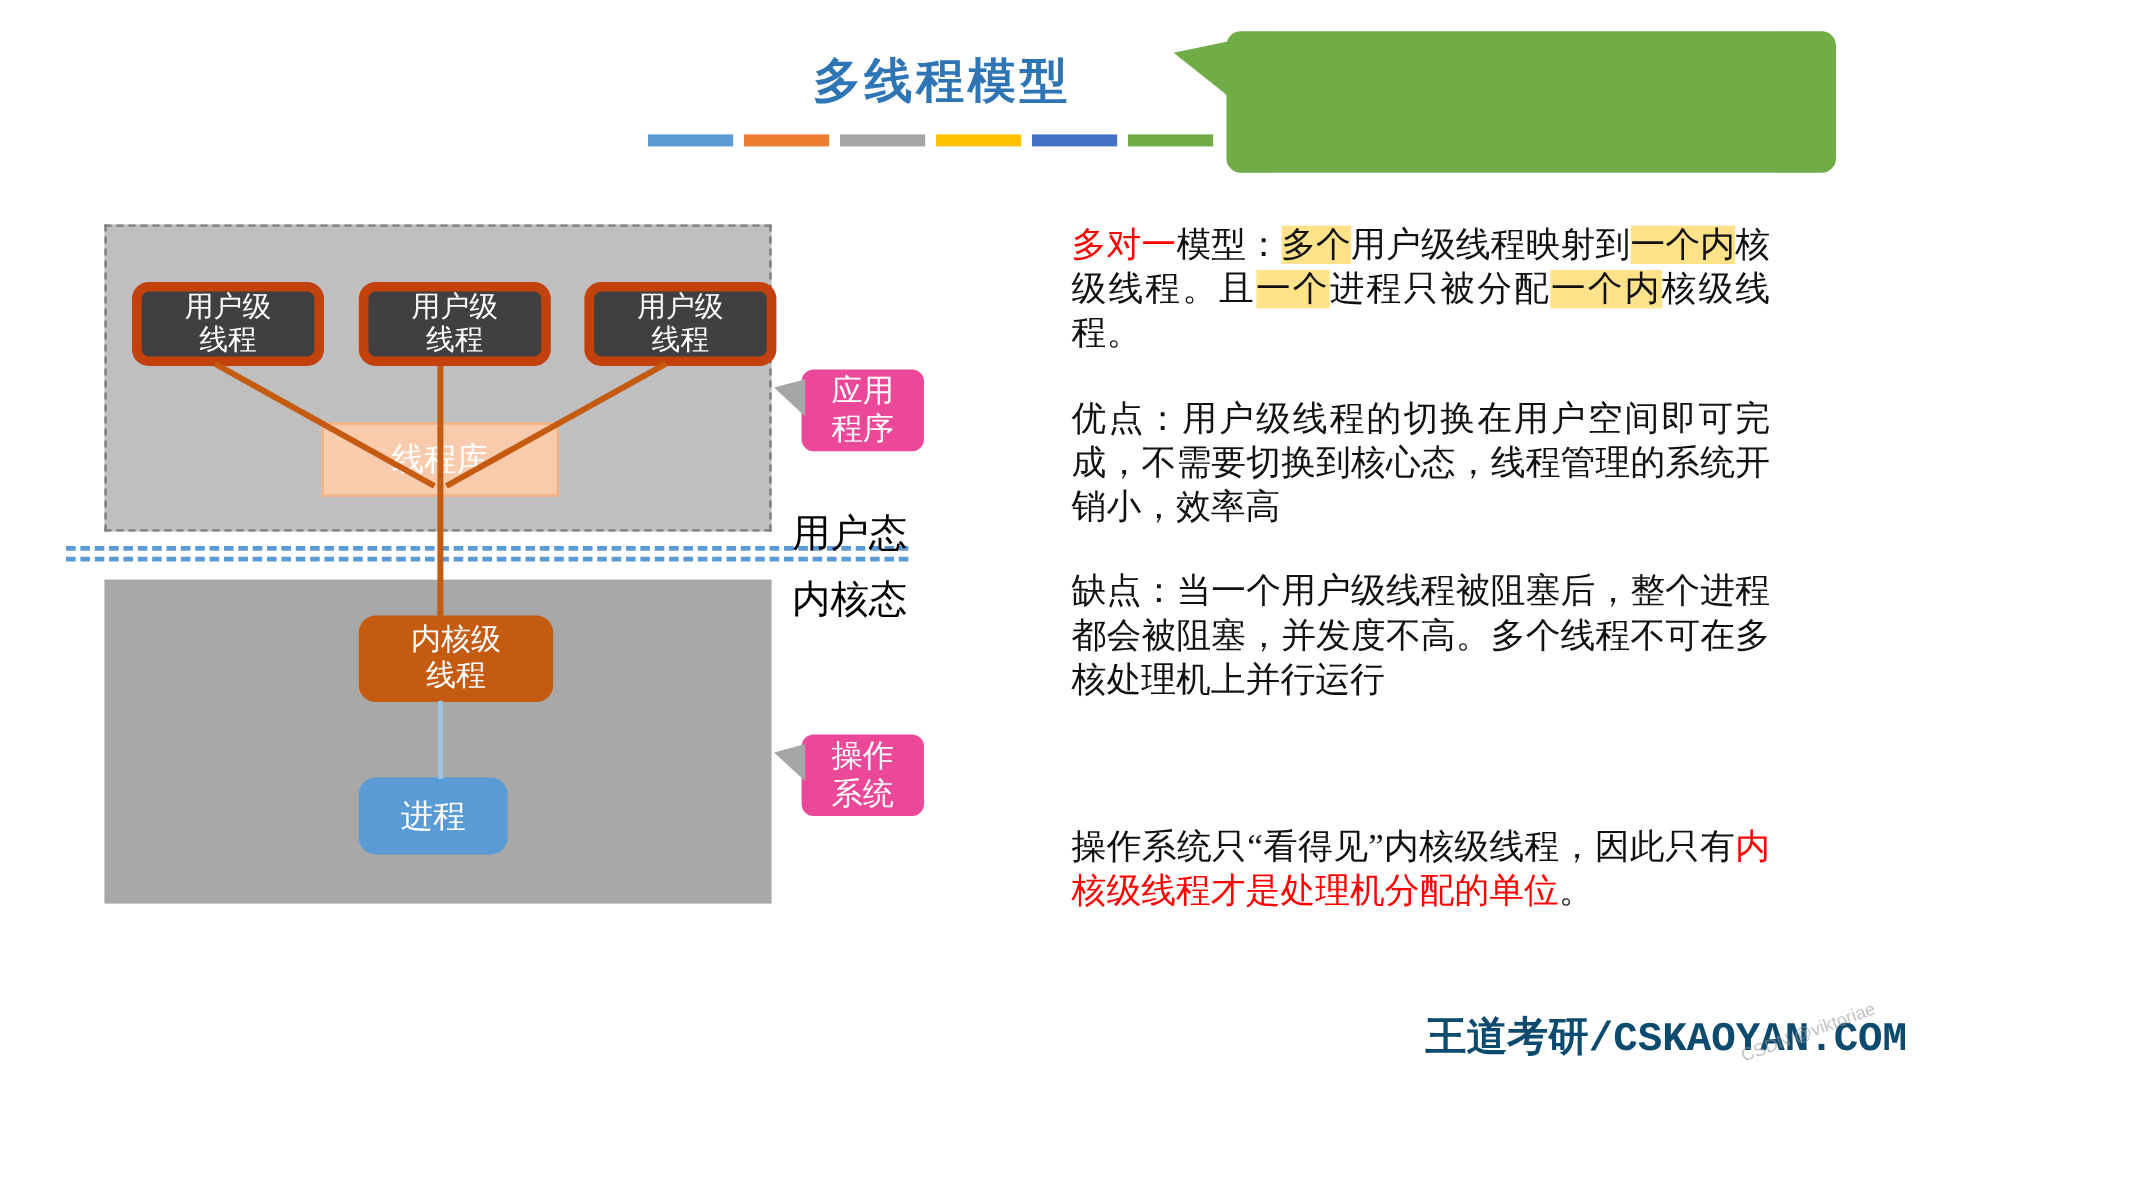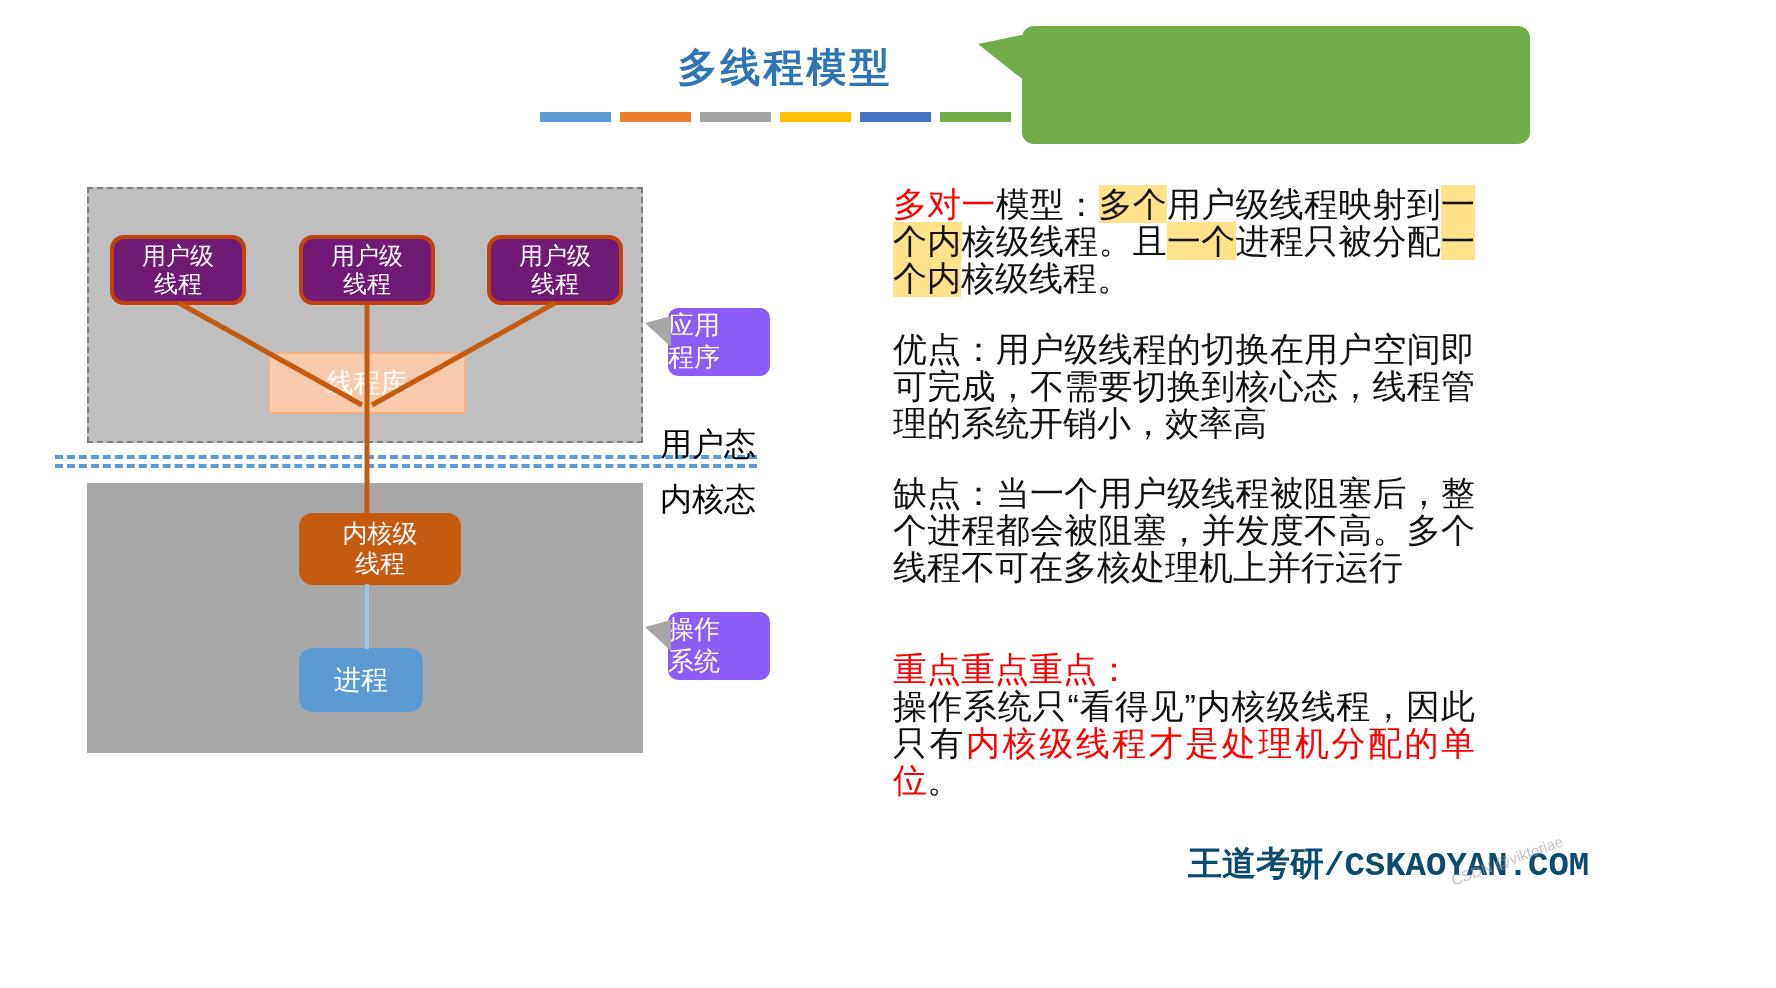--- a/index.html
+++ b/index.html
@@ -67,23 +67,23 @@
   }
   .node {
     position: absolute;
     display: flex; align-items: center; justify-content: center;
     text-align: center;
     color: #ffffff;
     white-space: pre-line;
     font-family: "Liberation Serif", "DejaVu Serif", serif;
   }
   .green-box {
-    width: 136px; height: 70px;
-    background: #701a75;
-    border: 4px solid #c2410c;
+    width: 160px; height: 70px;
+    background: #404040;
+    border: 8px solid #c2410c;
     border-radius: 14px;
     font-size: 24px;
     line-height: 28px;
   }
   .gb1 { left: 110px; top: 235px; }
   .gb2 { left: 299px; top: 235px; }
   .gb3 { left: 487px; top: 235px; }
   .thread-lib {
     left: 268px; top: 352px; width: 198px; height: 62px;
     background: #f8cbad;
@@ -116,26 +116,26 @@
     font-size: 32px;
     color: #000000;
     font-family: "Liberation Serif", "DejaVu Serif", serif;
   }
   .mode-user { top: 423px; }
   .mode-kernel { top: 478px; }
 
   .gray-callout {
     position: absolute;
     width: 102px; height: 68px;
-    background: #8b5cf6;
+    background: #ec4899;
     border-radius: 10px;
     color: #ffffff;
     font-size: 26px;
     line-height: 32px;
-    display: flex; align-items: center; justify-content: flex-start;
+    display: flex; align-items: center; justify-content: center;
     text-align: center;
     white-space: pre-line;
     font-family: "Liberation Serif", "DejaVu Serif", serif;
   }
   .app-callout { left: 668px; top: 308px; }
   .os-callout  { left: 668px; top: 612px; }
   .gray-callout .pointer {
     position: absolute;
     left: -23px; top: 8px;
     width: 0; height: 0;
@@ -149,24 +149,24 @@
     left: 0; top: 0; width: 1776px; height: 988px;
     pointer-events: none;
   }
   .oline { stroke: #c55a11; stroke-width: 5; }
   .bline { stroke: #9dc3e6; stroke-width: 4; }
 
   
   .content-p {
     position: absolute;
     left: 893px; width: 582px;
-    font-size: 34px;
+    font-size: 29px;
     line-height: 37px;
     color: #111111;
-    font-family: Liberation Sans, sans-serif;
+    font-family: Liberation Serif, serif;
     text-align: justify;
   }
   .p1 { top: 186px; }
   .p2 { top: 331px; }
   .p3 { top: 475px; }
   .p4 { top: 651px; }
   .p5 { top: 688px; }
   .seg-red { color: #ff0000; }
   .seg-hl { background: #ffe28a; }
 
@@ -242,19 +242,18 @@
   </div>
   <div class="gray-callout os-callout">
     <span class="pointer"></span>
     <span style="white-space: pre-line;">操作
 系统</span>
   </div>
 
   <div class="content-p p1"><span class="seg-red">多对一</span><span>模型：</span><span class="seg-hl">多个</span><span>用户级线程映射到</span><span class="seg-hl">一个内</span><span>核级线程。且</span><span class="seg-hl">一个</span><span>进程只被分配</span><span class="seg-hl">一个内</span><span>核级线程。</span></div>
   <div class="content-p p3"><span>缺点：当一个用户级线程被阻塞后，整个进程都会被阻塞，并发度不高。多个线程不可在多核处理机上并行运行</span></div>
   <div class="content-p p2"><span>优点：用户级线程的切换在用户空间即可完成，不需要切换到核心态，线程管理的系统开销小，效率高</span></div>
-  <div class="content-p p4"><span class="seg-red">重点重点重点：</span></div>
   <div class="content-p p5"><span>操作系统只“看得见”内核级线程，因此只有</span><span class="seg-red">内核级线程才是处理机分配的单位</span><span>。</span></div>
 
   <div class="footer-brand">王道考研/CSKAOYAN.COM</div>
   <div class="watermark">CSDN @viktoriae</div>
 
 </div>
 
 </body></html>

